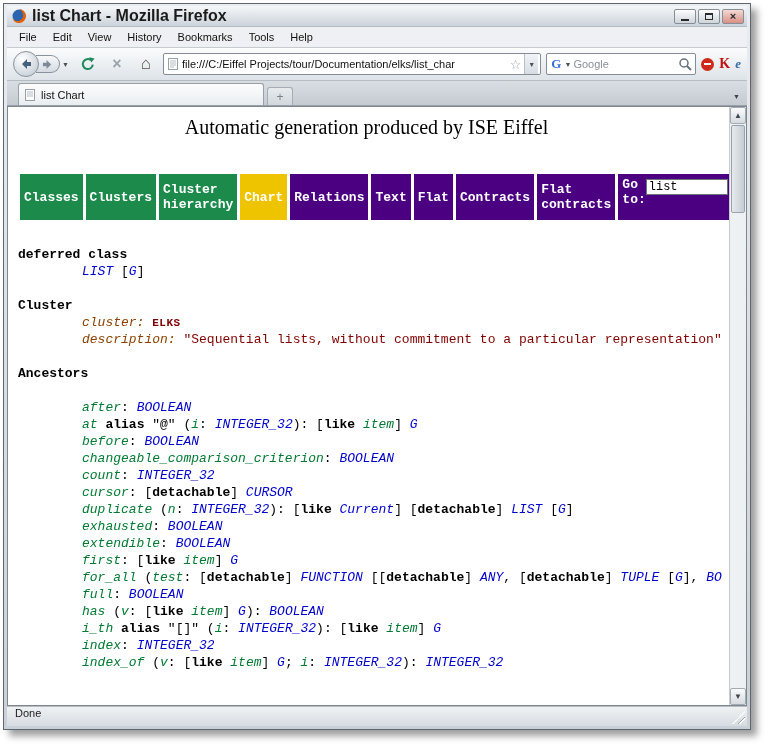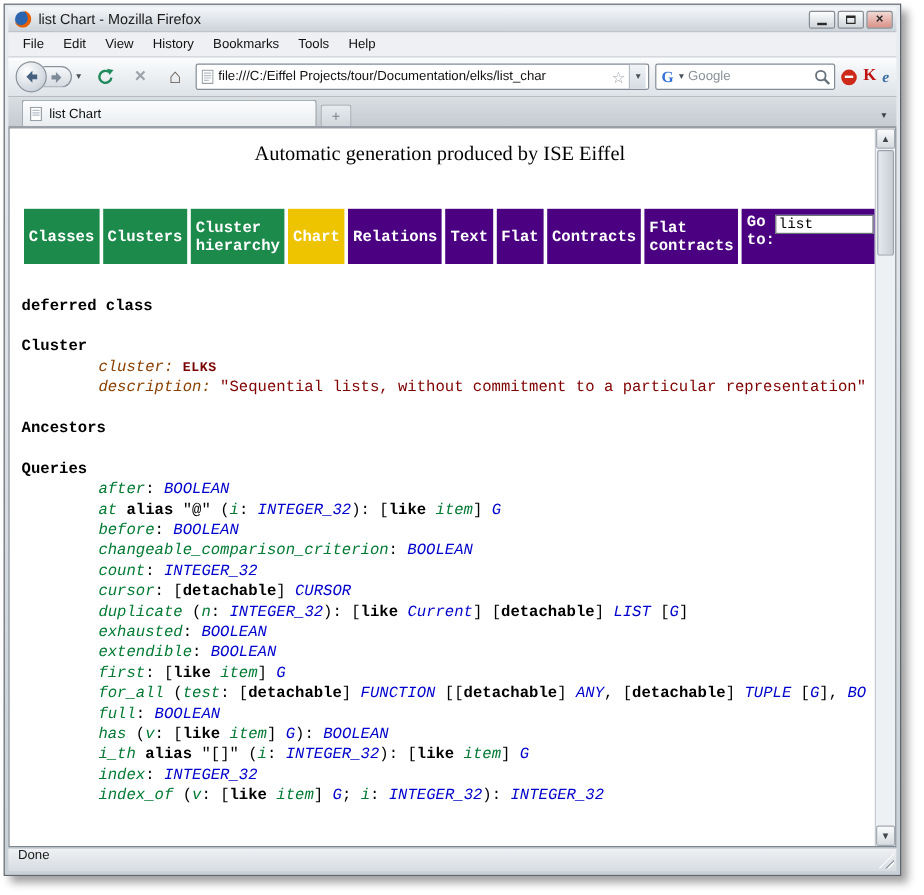--- a/index.html
+++ b/index.html
@@ -11,21 +11,21 @@
     background: linear-gradient(#e9edf1, #c9d0d7);
     border: 1px solid #5f666e;
     box-shadow: 6px 6px 7px rgba(0,0,0,0.38);
     display: flex; flex-direction: column;
     padding: 2px 3px 3px 3px;
   }
 
   
   .titlebar { height: 21px; display: flex; align-items: center; padding: 0 3px 0 4px;
     background: linear-gradient(#f5f7f9, #ccd3da); border-bottom: 1px solid #b3bac1; }
-  .title-text { font-size: 12px; font-weight: normal; color: #1a1a1a; margin-left: 5px; flex: 1;
+  .title-text { font-size: 16px; font-weight: bold; color: #1a1a1a; margin-left: 5px; flex: 1;
     white-space: nowrap; overflow: hidden; }
   .winbtns { display: flex; gap: 2px; }
   .wbtn { width: 22px; height: 15px; border: 1px solid #878d94; border-radius: 2px;
     background: linear-gradient(#fdfdfd, #cfd5db); display: flex; align-items: center; justify-content: center; }
   .glyph-min { width: 8px; height: 2px; background: #2a2a2a; margin-top: 7px; }
   .glyph-max { width: 8px; height: 7px; border: 1px solid #2a2a2a; border-top-width: 2px; }
   .glyph-close { font-size: 11px; font-weight: bold; color: #2a2a2a; line-height: 1; }
   .wbtn.close { background: linear-gradient(#f3d9d4, #d99086); }
 
   
@@ -78,21 +78,21 @@
   .tab-stub { height: 18px; width: 26px; margin-left: 3px; border: 1px solid #a6acb3; border-bottom: none;
     border-radius: 3px 3px 0 0; background: linear-gradient(#e7ebee, #d1d7dc); color: #7a828a; font-size: 12px;
     display: flex; align-items: center; justify-content: center; }
   .tab-overflow { position: absolute; right: 7px; bottom: 5px; font-size: 7px; color: #3a4148; }
 
   
   .contentwrap { flex: 1; display: flex; background: #fff; border: 1px solid #7f8791; overflow: hidden; }
   .content { flex: 1; overflow: hidden; padding: 6px 0 0 10px; position: relative;
     font-family: "Liberation Mono", "DejaVu Sans Mono", monospace; font-size: 13px; line-height: 17px; color: #000; }
 
-  .page-header { text-align: center; font-family: "Liberation Serif", serif; font-size: 17px; color: #000;
+  .page-header { text-align: center; font-family: "Liberation Serif", serif; font-size: 20px; color: #000;
     margin: 6px 14px 38px 0; }
 
   .nav-row { display: flex; gap: 3px; align-items: stretch; margin: 0 0 26px 2px; }
   .navbtn { color: #fff; font-weight: bold; font-size: 13px; line-height: 15px; padding: 3px 4px;
     white-space: pre-line; display: flex; align-items: center; min-height: 46px; }
   .navbtn.goto { flex-direction: row; align-items: flex-start; justify-content: flex-start; padding: 3px 4px; }
   .goto-label { color: #fff; font-weight: bold; font-size: 13px; }
   .goto-input { width: 82px; height: 16px; border: 1px solid #6a727a; font-size: 12px; margin-top: 2px;
     font-family: "Liberation Mono", monospace; padding: 0 2px; outline: none; }
 
@@ -252,31 +252,31 @@
             <div class="navbtn" style="background: rgb(75, 0, 130);">Text</div>
             <div class="navbtn" style="background: rgb(75, 0, 130);">Flat</div>
             <div class="navbtn" style="background: rgb(75, 0, 130);">Contracts</div>
             <div class="navbtn" style="background: rgb(75, 0, 130);">Flat
 contracts</div>
             <div class="navbtn goto" style="background: rgb(75, 0, 130);"><span class="goto-label">Go to:</span><input class="goto-input" value="list" style=""></div>
           </div>
         <div>
             <div class="section">
               <div class="sec-heading">deferred class</div>
+              <div class="code-line"><span class="tk-c">LIST</span><span class="tk-p"> [</span><span class="tk-c">G</span><span class="tk-p">]</span></div>
             </div>
             <div class="section">
               <div class="sec-heading">Cluster</div>
               <div class="code-line"><span class="tk-lbl">cluster: </span><span class="tk-elks">ELKS</span></div>
               <div class="code-line"><span class="tk-lbl">description: </span><span class="tk-str">"Sequential lists, without commitment to a particular representation"</span></div>
             </div>
             <div class="section">
               <div class="sec-heading">Ancestors</div>
             </div>
             <div class="section">
-              <div class="sec-heading">Queries</div>
               <div class="code-line"><span class="tk-f">after</span><span class="tk-p">: </span><span class="tk-c">BOOLEAN</span></div>
               <div class="code-line"><span class="tk-f">at</span><span class="tk-p"> </span><span class="tk-k">alias</span><span class="tk-p"> "@" (</span><span class="tk-f">i</span><span class="tk-p">: </span><span class="tk-c">INTEGER_32</span><span class="tk-p">): [</span><span class="tk-k">like</span><span class="tk-p"> </span><span class="tk-f">item</span><span class="tk-p">] </span><span class="tk-c">G</span></div>
               <div class="code-line"><span class="tk-f">before</span><span class="tk-p">: </span><span class="tk-c">BOOLEAN</span></div>
               <div class="code-line"><span class="tk-f">changeable_comparison_criterion</span><span class="tk-p">: </span><span class="tk-c">BOOLEAN</span></div>
               <div class="code-line"><span class="tk-f">count</span><span class="tk-p">: </span><span class="tk-c">INTEGER_32</span></div>
               <div class="code-line"><span class="tk-f">cursor</span><span class="tk-p">: [</span><span class="tk-k">detachable</span><span class="tk-p">] </span><span class="tk-c">CURSOR</span></div>
               <div class="code-line"><span class="tk-f">duplicate</span><span class="tk-p"> (</span><span class="tk-f">n</span><span class="tk-p">: </span><span class="tk-c">INTEGER_32</span><span class="tk-p">): [</span><span class="tk-k">like</span><span class="tk-p"> </span><span class="tk-c">Current</span><span class="tk-p">] [</span><span class="tk-k">detachable</span><span class="tk-p">] </span><span class="tk-c">LIST</span><span class="tk-p"> [</span><span class="tk-c">G</span><span class="tk-p">]</span></div>
               <div class="code-line"><span class="tk-f">exhausted</span><span class="tk-p">: </span><span class="tk-c">BOOLEAN</span></div>
               <div class="code-line"><span class="tk-f">extendible</span><span class="tk-p">: </span><span class="tk-c">BOOLEAN</span></div>
               <div class="code-line"><span class="tk-f">first</span><span class="tk-p">: [</span><span class="tk-k">like</span><span class="tk-p"> </span><span class="tk-f">item</span><span class="tk-p">] </span><span class="tk-c">G</span></div>

